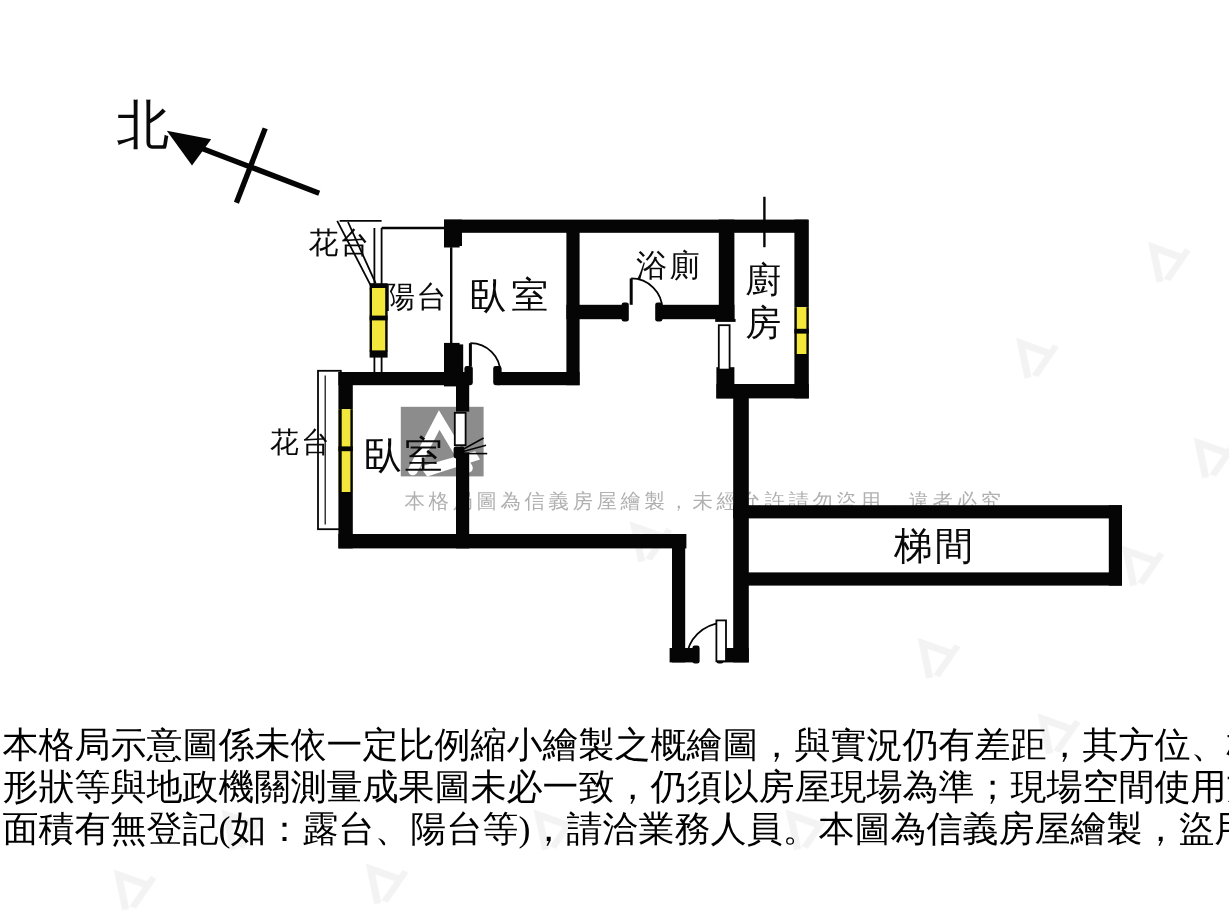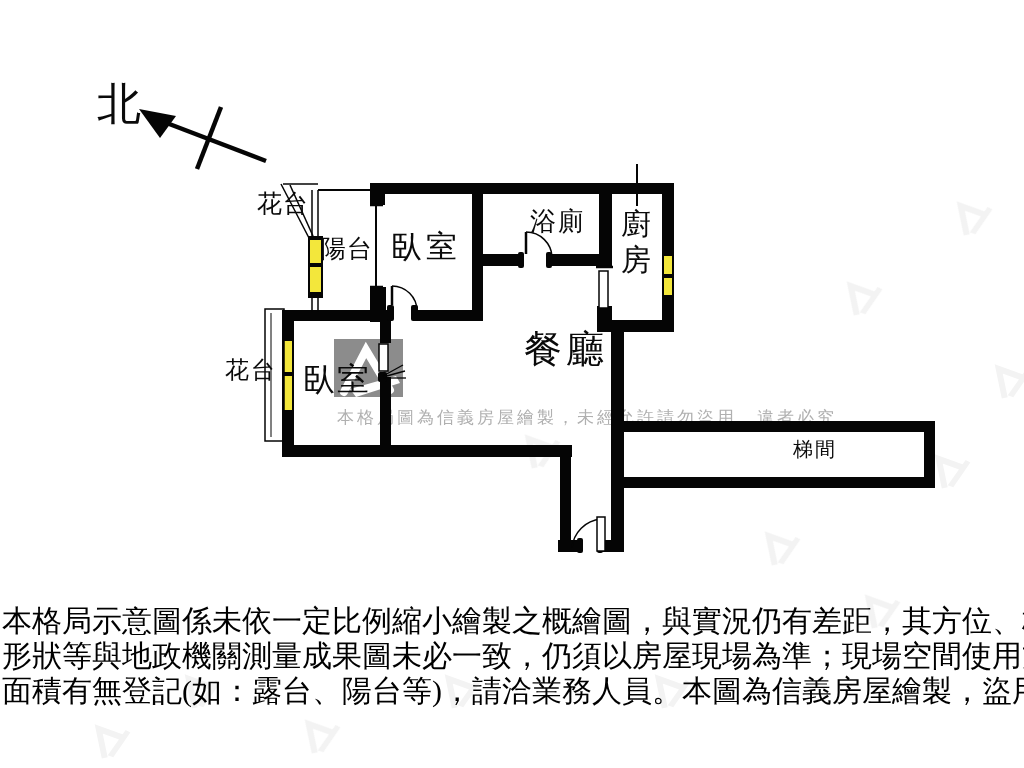--- a/index.html
+++ b/index.html
@@ -143,23 +143,22 @@
     <line x1="383" y1="376" x2="403" y2="365" stroke="#050505" stroke-width="1.3"></line>
     <line x1="383" y1="377" x2="405" y2="371" stroke="#050505" stroke-width="1.3"></line>
     <line x1="383" y1="378" x2="406" y2="378" stroke="#050505" stroke-width="1.3"></line>
   </svg>
 
   <span class="lbl z-labels" style="left:97px;top:82px;font-size:44px;">北</span>
   <span class="lbl z-labels" style="left:257px;top:191px;font-size:25px;letter-spacing:1px;">花台</span>
   <span class="lbl z-labels" style="left:321px;top:236px;font-size:25px;letter-spacing:1px;">陽台</span>
   <span class="lbl z-labels" style="left:391px;top:231px;font-size:31px;letter-spacing:4px;">臥室</span>
   <span class="lbl z-labels" style="left:507px;top:208px;font-size:26px;letter-spacing:2px;margin-left:23px;">浴廁</span>
-  <div class="vlbl z-labels" style="left:619px;top:206px;width:34px;font-size:30px;line-height:36px;">廚房</div>
-  <span class="lbl z-labels" style="left:524px;top:330px;font-size:38px;letter-spacing:4px;">餐廳</span>
+  <div class="vlbl z-labels" style="left:619px;top:216px;width:34px;font-size:30px;line-height:36px;">廚房</div>
   <span class="lbl z-labels" style="left:303px;top:363px;font-size:32px;letter-spacing:2px;">臥室</span>
   <span class="lbl z-labels" style="left:225px;top:358px;font-size:24px;letter-spacing:2px;">花台</span>
-  <span class="lbl z-labels" style="left:745px;top:439px;font-size:20px;letter-spacing:2px;margin-left:48px;">梯間</span>
+  <span class="lbl z-labels" style="left:745px;top:439px;font-size:32px;letter-spacing:2px;">梯間</span>
 
   <div class="disc" style="top:601px;">本格局示意圖係未依一定比例縮小繪製之概繪圖，與實況仍有差距，其方位、格局、</div>
   <div class="disc" style="top:636px;">形狀等與地政機關測量成果圖未必一致，仍須以房屋現場為準；現場空間使用方式及</div>
   <div class="disc" style="top:671px;">面積有無登記(如：露台、陽台等)，請洽業務人員。本圖為信義房屋繪製，盜用必究。</div>
 
 </div>
 
 </body></html>

